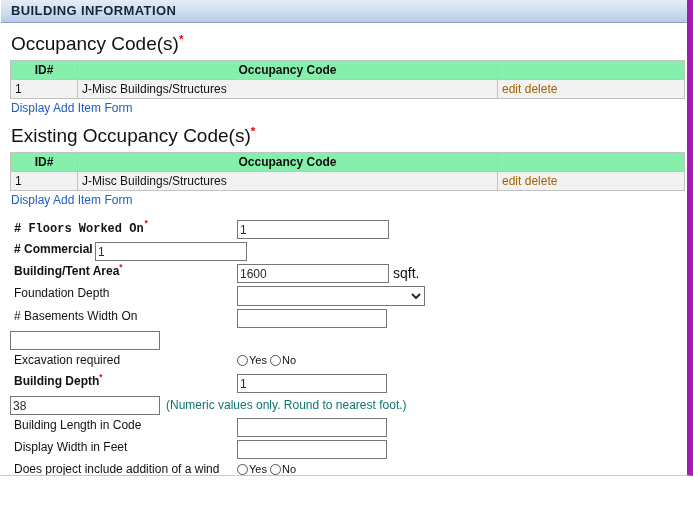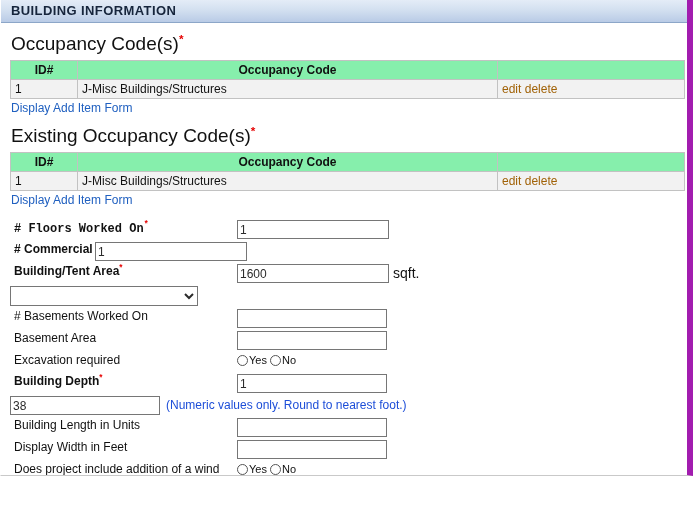--- a/index.html
+++ b/index.html
@@ -145,21 +145,21 @@
   .unit {
     margin-left: 4px;
     font-size: 14px;
     line-height: 19px;
     color: #111;
   }
   .hint {
     margin-left: 6px;
     font-size: 12px;
     line-height: 19px;
-    color: #1d4ed8;
+    color: #0f766e;
     white-space: nowrap;
   }
   .radios { display: flex; align-items: center; padding-top: 1px; }
   .radio-wrap { display: flex; align-items: center; }
   input.rad {
     -webkit-appearance: none;
     appearance: none;
     width: 11px;
     height: 11px;
     margin: 0;
@@ -252,36 +252,36 @@
 
       <div class="row">
         <div class="lbl bold"><span>Building/Tent Area</span><span class="req">*</span></div>
         <div class="ctl">
           <input class="txt w152" type="text" value="1600" style="">
           <span class="unit">sqft.</span>
         </div>
       </div>
 
       <div class="row">
+        <div class="lbl">Foundation Depth</div>
         <div class="ctl">
           <select class="sel">
             <option></option>
           </select>
         </div>
       </div>
 
       <div class="row">
-        <div class="lbl"># Basements Worked On</div>
+        <div class="lbl"># Basements Width On</div>
         <div class="ctl">
           <input class="txt w150" type="text" value="" style="">
         </div>
       </div>
 
       <div class="row">
-        <div class="lbl">Basement Area</div>
         <div class="ctl">
           <input class="txt w150" type="text" value="" style="">
         </div>
       </div>
 
       <div class="row">
         <div class="lbl">Excavation required</div>
         <div class="ctl">
           <div class="radios">
             <span class="radio-wrap">
@@ -304,21 +304,21 @@
       </div>
 
       <div class="row">
         <div class="ctl">
           <input class="txt w150" type="text" value="38" style="">
           <span class="hint">(Numeric values only. Round to nearest foot.)</span>
         </div>
       </div>
 
       <div class="row">
-        <div class="lbl">Building Length in Units</div>
+        <div class="lbl">Building Length in Code</div>
         <div class="ctl">
           <input class="txt w150" type="text" value="" style="">
         </div>
       </div>
 
       <div class="row">
         <div class="lbl">Display Width in Feet</div>
         <div class="ctl">
           <input class="txt w150" type="text" value="" style="">
         </div>

